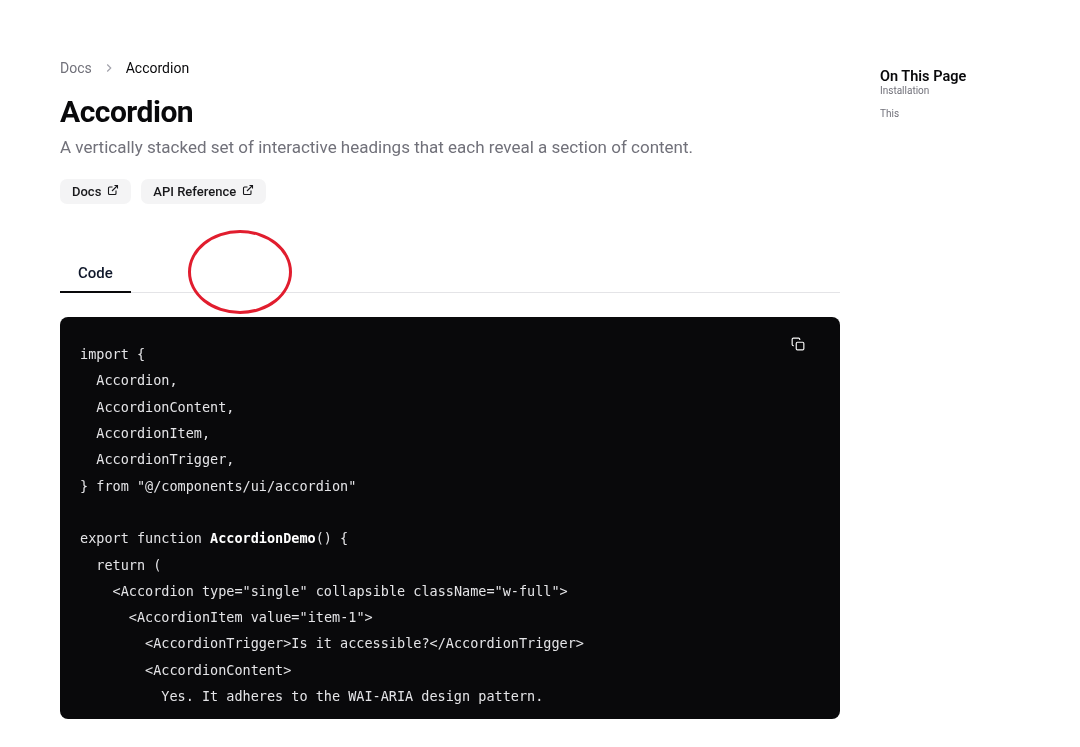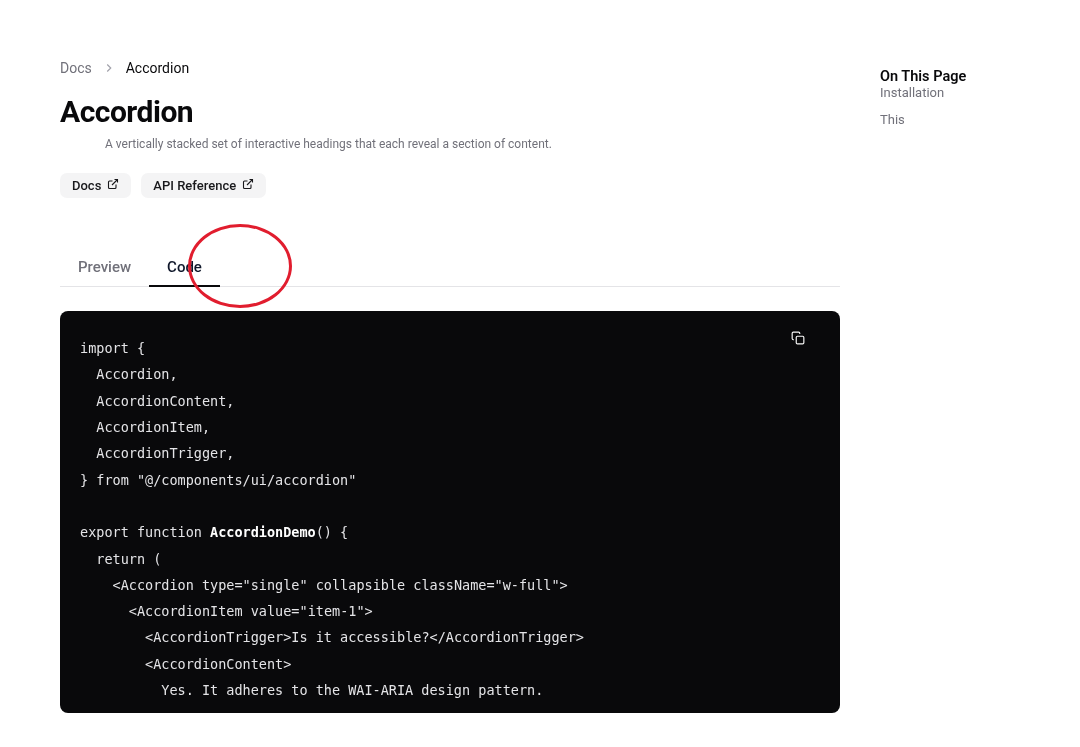--- a/index.html
+++ b/index.html
@@ -46,24 +46,23 @@
     .breadcrumb-current {
       color: #09090b;
     }
     .page-title {
       font-size: 30px;
       font-weight: 700;
       letter-spacing: -0.5px;
       margin-bottom: 8px;
     }
     .page-desc {
-      font-size: 12px;
+      font-size: 17px;
       color: #71717a;
       margin-bottom: 22px;
-      margin-left: 45px;
     }
     .pills {
       display: flex;
       gap: 10px;
       margin-bottom: 50px;
     }
     .pill {
       display: inline-flex;
       align-items: center;
       gap: 6px;
@@ -165,21 +164,21 @@
     .tok-pn { color: #e4e4e7; }
     .tok-id { color: #e4e4e7; }
     .tok-str { color: #e4e4e7; }
     .tok-fn { font-weight: 700; color: #ffffff; }
     .sidebar-title {
       font-size: 14.5px;
       font-weight: 600;
       margin-bottom: 0;
     }
     .sidebar-item {
-      font-size: 13px;
+      font-size: 10px;
       color: #71717a;
       margin-bottom: 12px;
       cursor: pointer;
     }
   </style>
 </head>
 <body>
 
 <div class="container">
   <div class="main">
@@ -214,21 +213,20 @@
               <path d="M18 13v6a2 2 0 0 1-2 2H5a2 2 0 0 1-2-2V8a2 2 0 0 1 2-2h6"></path>
               <polyline points="15 3 21 3 21 9"></polyline>
               <line x1="10" y1="14" x2="21" y2="3"></line>
             </svg>
         </span>
       </a>
     </div>
 
     <div class="tabs-wrap">
       <div class="tabs">
-        <div class="tab">Preview</div>
         <div class="tab active">Code</div>
       </div>
       <div class="highlight-circle"></div>
     </div>
 
     <div class="code-block">
       <div class="copy-btn">
         <span>
           <svg viewBox="0 0 24 24" fill="none" stroke="currentColor" stroke-width="2">
               <rect x="9" y="9" width="13" height="13" rx="2" ry="2"></rect>

